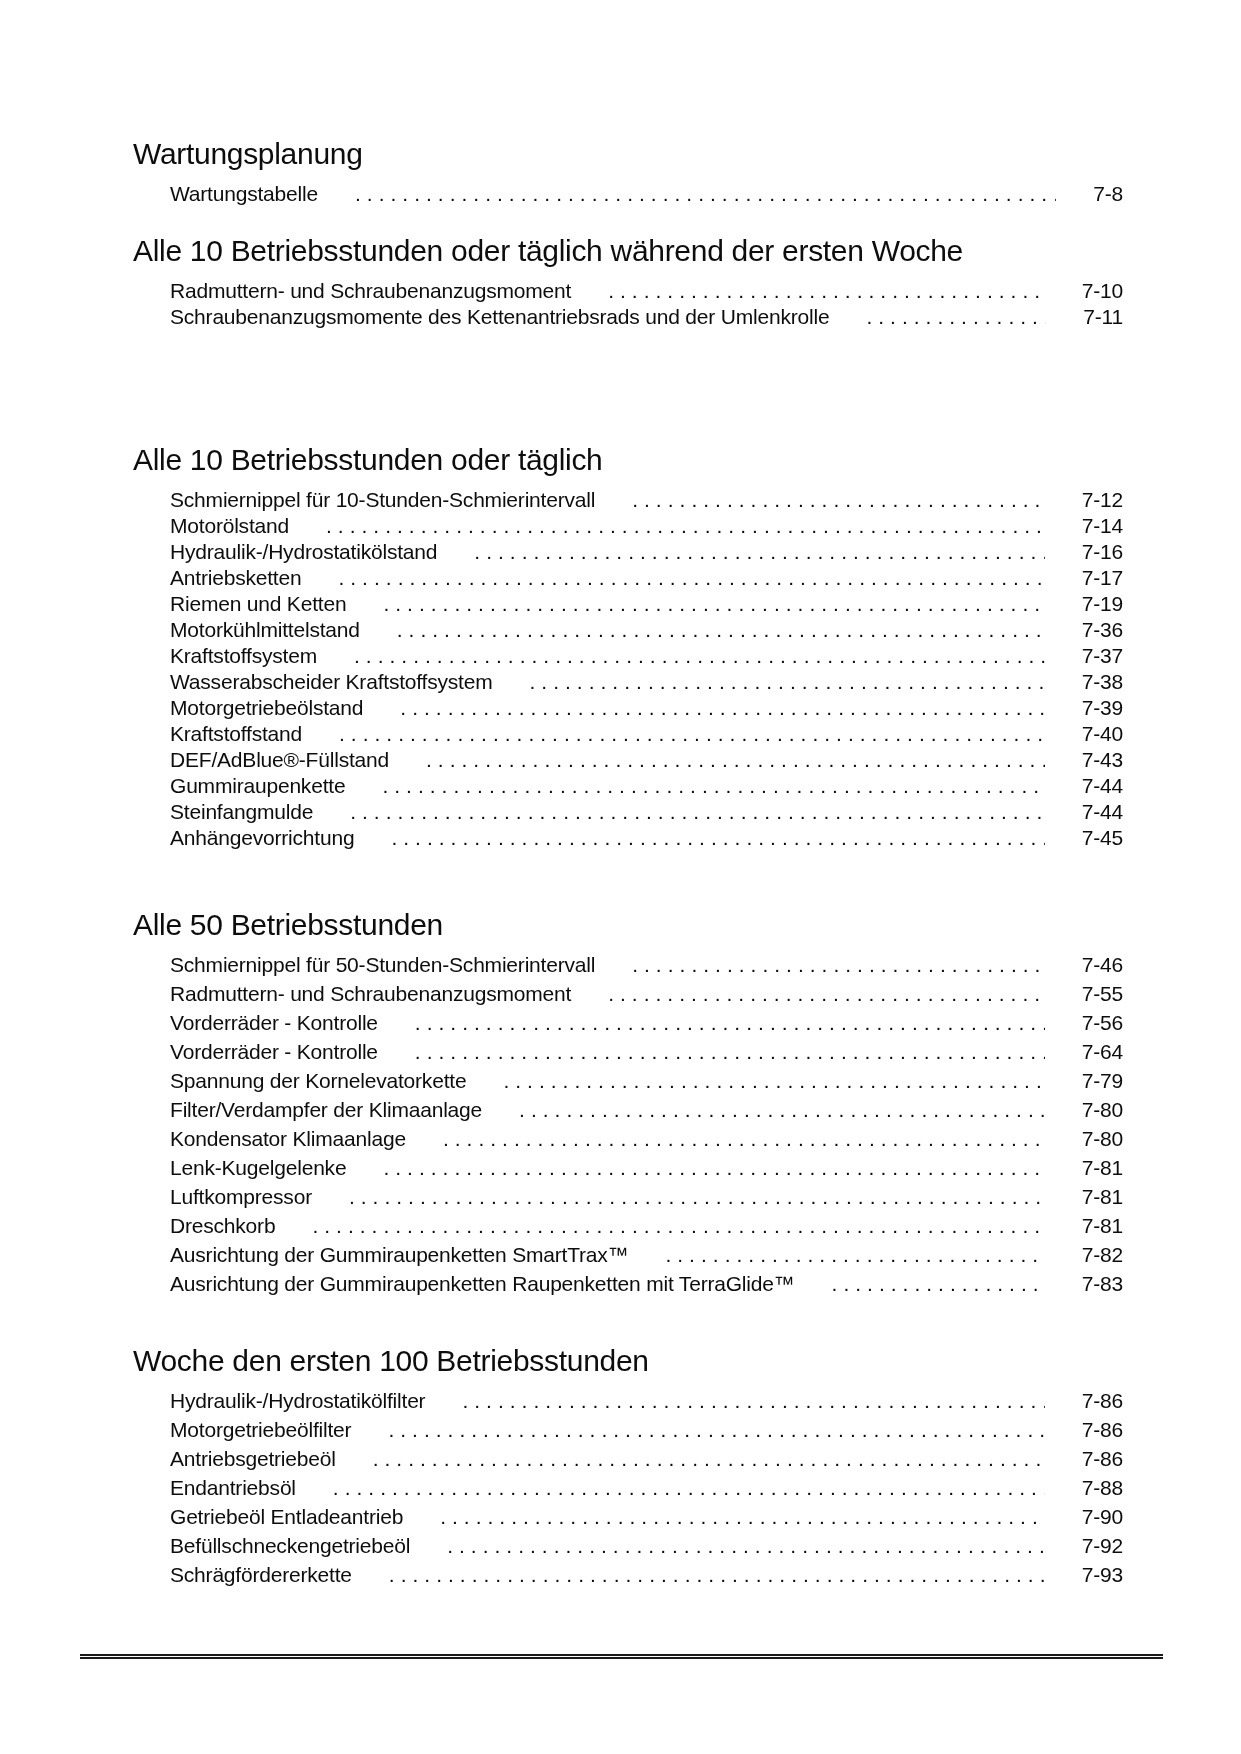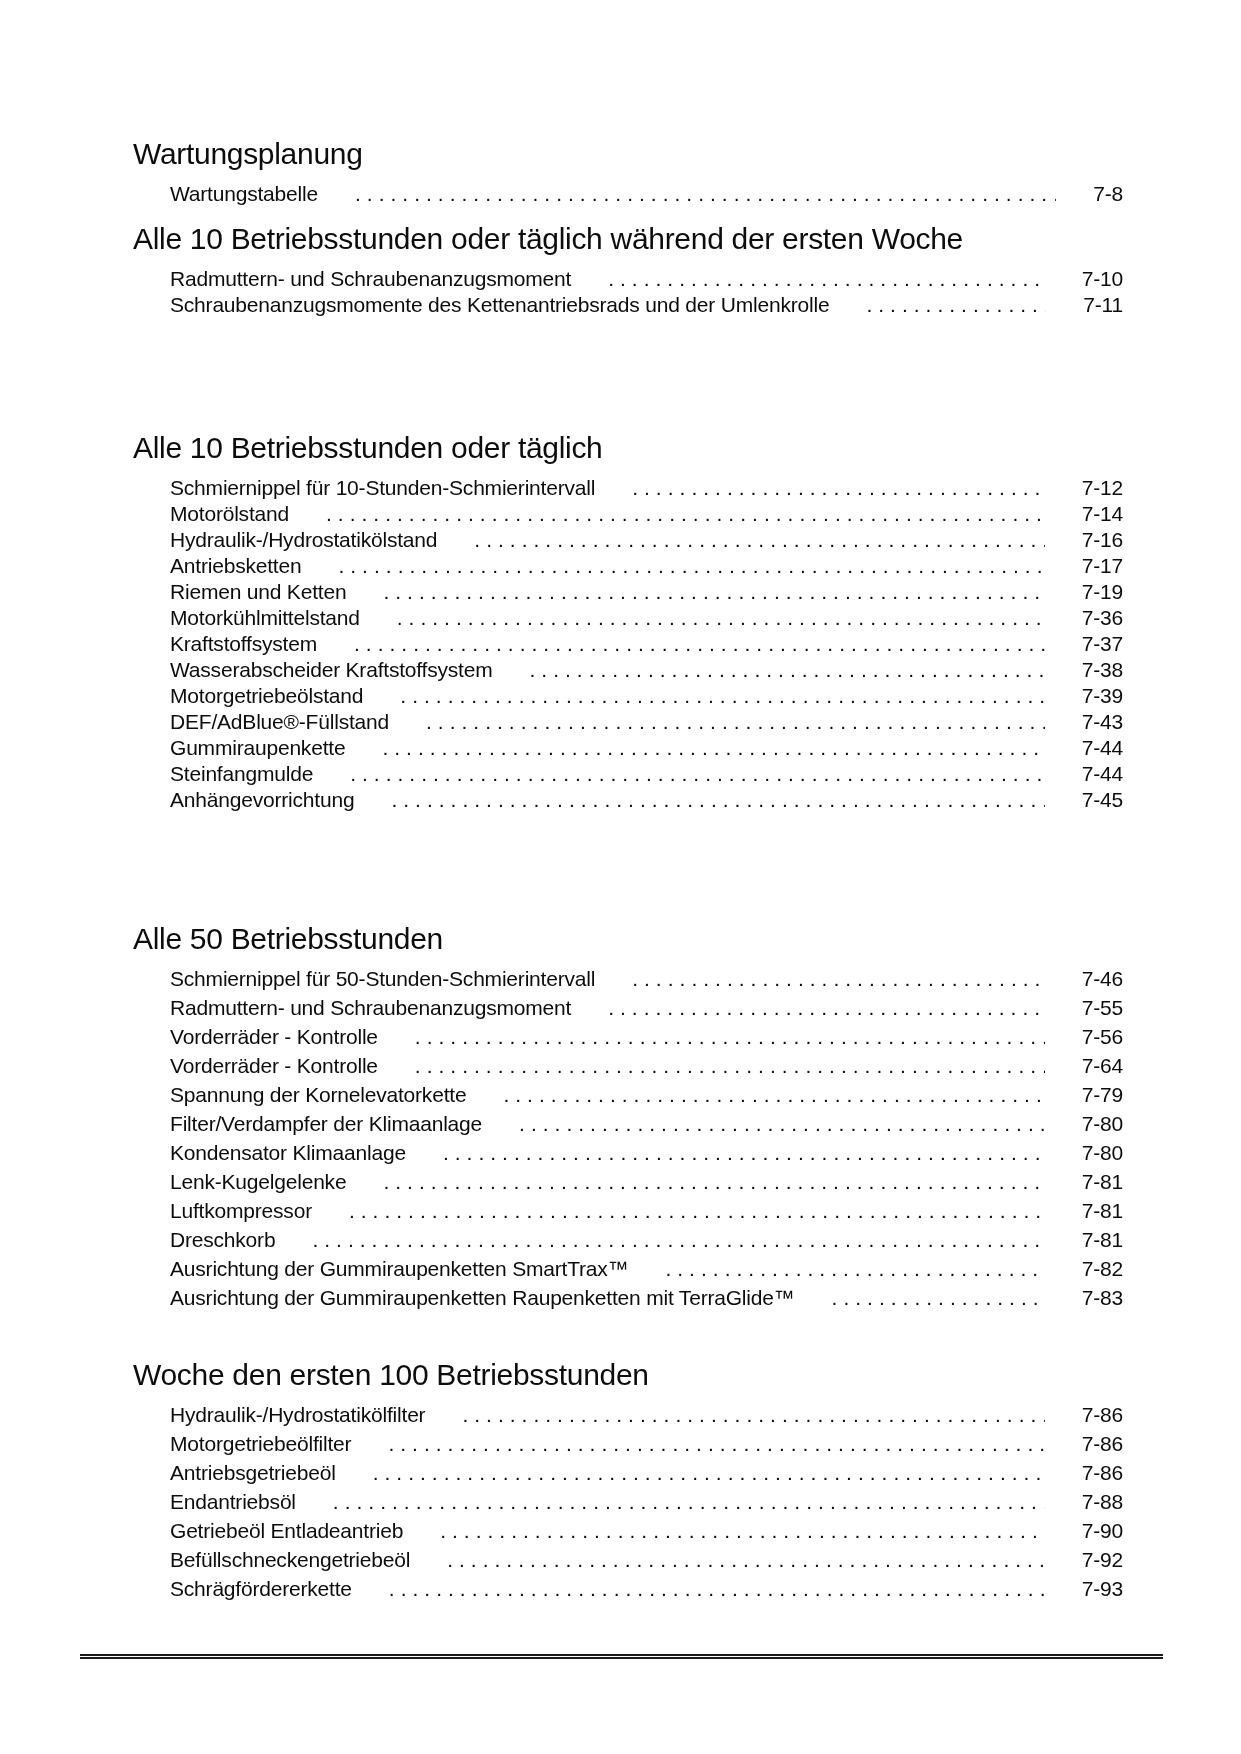--- a/index.html
+++ b/index.html
@@ -19,23 +19,23 @@
     background: #ffffff;
     overflow: hidden;
   }
   .toc {
     position: absolute;
     left: 133px;
     top: 136px;
     width: 990px;
   }
   .toc-section { margin: 0; }
-  .toc-section + .toc-section { margin-top: 14px; }
+  .toc-section + .toc-section { margin-top: 26px; }
   .toc-section:nth-of-type(3) { margin-top: 112px; }
-  .toc-section:nth-of-type(4) { margin-top: 108px; }
+  .toc-section:nth-of-type(4) { margin-top: 56px; }
   .toc-section:nth-of-type(5) { margin-top: 46px; }
   .toc-heading {
     font-size: 30px;
     font-weight: 400;
     letter-spacing: -0.3px;
     margin: 0 0 9px 0;
     line-height: 36px;
     white-space: nowrap;
   }
   .toc-row {
@@ -145,20 +145,25 @@
           <span class="toc-label">Wasserabscheider Kraftstoffsystem</span>
           <span class="toc-dots"></span>
           <span class="toc-page">7-38</span>
         </div>
         <div class="toc-row">
           <span class="toc-label">Motorgetriebeölstand</span>
           <span class="toc-dots"></span>
           <span class="toc-page">7-39</span>
         </div>
         <div class="toc-row">
+          <span class="toc-label">Kraftstoffstand</span>
+          <span class="toc-dots"></span>
+          <span class="toc-page">7-40</span>
+        </div>
+        <div class="toc-row">
           <span class="toc-label">DEF/AdBlue®-Füllstand</span>
           <span class="toc-dots"></span>
           <span class="toc-page">7-43</span>
         </div>
         <div class="toc-row">
           <span class="toc-label">Gummiraupenkette</span>
           <span class="toc-dots"></span>
           <span class="toc-page">7-44</span>
         </div>
         <div class="toc-row">

